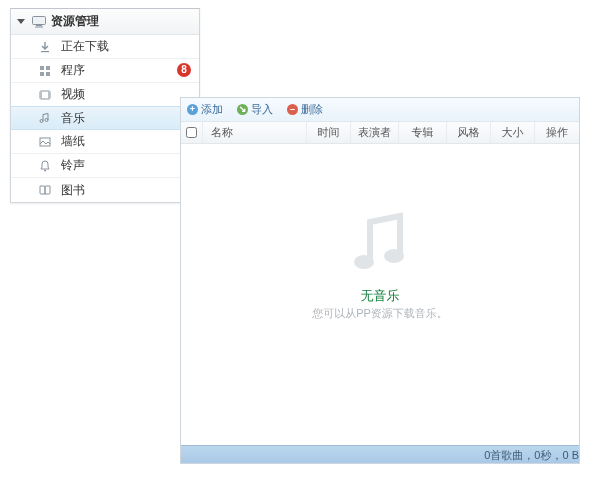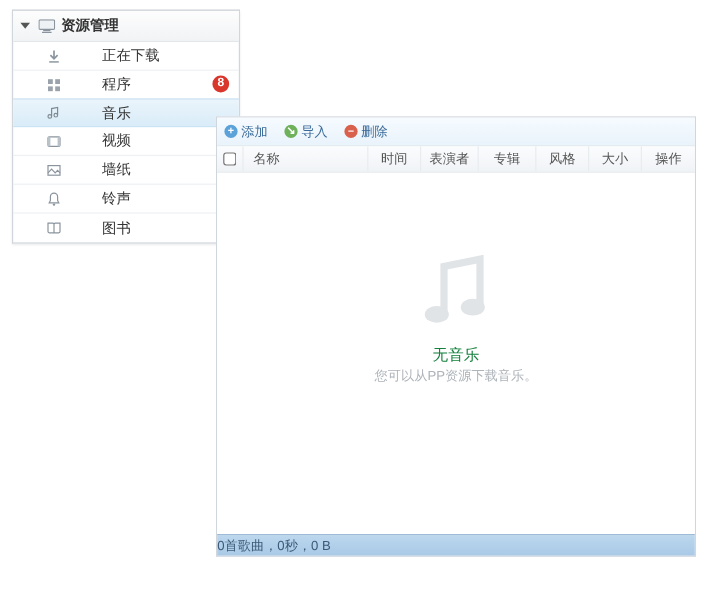--- a/index.html
+++ b/index.html
@@ -36,21 +36,20 @@
   .sidebar-header .tw { margin-right: 4px; }
   .sidebar-item {
     display: flex;
     align-items: center;
     height: 24px;
     padding: 0 6px 0 26px;
     border-bottom: 1px solid #eef1f4;
     color: #333;
     cursor: pointer;
     position: relative;
-    gap: 24px;
   }
   .sidebar-item:last-child { border-bottom: none; }
   .sidebar-item.active {
     background: linear-gradient(#eaf4fb, #d9ecf8);
     border-top: 1px solid #c9e3f4;
     border-bottom: 1px solid #c9e3f4;
     margin-top: -1px;
   }
   .sidebar-item .icon {
     width: 16px; height: 16px;
@@ -150,21 +149,21 @@
   }
   .empty svg { opacity: 0.55; }
   .empty .t1 { margin-top: 0; font-size: 13px; color: #15803d; }
   .empty .t2 { margin-top: 1px; font-size: 11px; color: #aeb4ba; }
   .statusbar {
     height: 18px;
     background: linear-gradient(#bcd7ee, #a9c9e6);
     border-top: 1px solid #9dbad6;
     color: #3c5b78;
     font-size: 11px;
-    text-align: left;
+    text-align: right;
     line-height: 18px;
   }
   input[type=checkbox]{ width:11px; height:11px; }
 </style>
 </head>
 <body>
 
 <div class="sidebar">
   <div class="sidebar-header">
     <span class="tw"></span>
@@ -194,38 +193,38 @@
           <rect x="1" y="1" width="4" height="4" fill="#9aa3ab"></rect>
           <rect x="7" y="1" width="4" height="4" fill="#9aa3ab"></rect>
           <rect x="1" y="7" width="4" height="4" fill="#9aa3ab"></rect>
           <rect x="7" y="7" width="4" height="4" fill="#9aa3ab"></rect>
         </svg>
     </span>
     <span>程序</span>
     <span class="badge">8</span>
   </div>
 
-  <div class="sidebar-item active">
-    <span class="icon">
-      <svg width="12" height="12" viewBox="0 0 12 12">
-          <path d="M4 9a1.5 1.5 0 1 1-1.5-1.5A1.5 1.5 0 0 1 4 9V2.5l5-1V8a1.5 1.5 0 1 1-1.5-1.5A1.5 1.5 0 0 1 9 8" stroke="#7f8a94" stroke-width="1" fill="none"></path>
-        </svg>
-    </span>
-    <span>音乐</span>
-  </div>
-
   <div class="sidebar-item">
     <span class="icon">
       <svg width="12" height="12" viewBox="0 0 12 12">
           <rect x="1" y="2" width="10" height="8" rx="1" fill="none" stroke="#8a949e"></rect>
           <rect x="1" y="2" width="2" height="8" fill="#bac2c9"></rect>
           <rect x="9" y="2" width="2" height="8" fill="#bac2c9"></rect>
         </svg>
     </span>
     <span>视频</span>
+  </div>
+
+  <div class="sidebar-item active">
+    <span class="icon">
+      <svg width="12" height="12" viewBox="0 0 12 12">
+          <path d="M4 9a1.5 1.5 0 1 1-1.5-1.5A1.5 1.5 0 0 1 4 9V2.5l5-1V8a1.5 1.5 0 1 1-1.5-1.5A1.5 1.5 0 0 1 9 8" stroke="#7f8a94" stroke-width="1" fill="none"></path>
+        </svg>
+    </span>
+    <span>音乐</span>
   </div>
 
   <div class="sidebar-item">
     <span class="icon">
       <svg width="12" height="12" viewBox="0 0 12 12">
           <rect x="1" y="2" width="10" height="8" fill="none" stroke="#8a949e"></rect>
           <path d="M1 8l3-3 3 3 2-2 2 2" fill="none" stroke="#8a949e"></path>
         </svg>
     </span>
     <span>墙纸</span>

